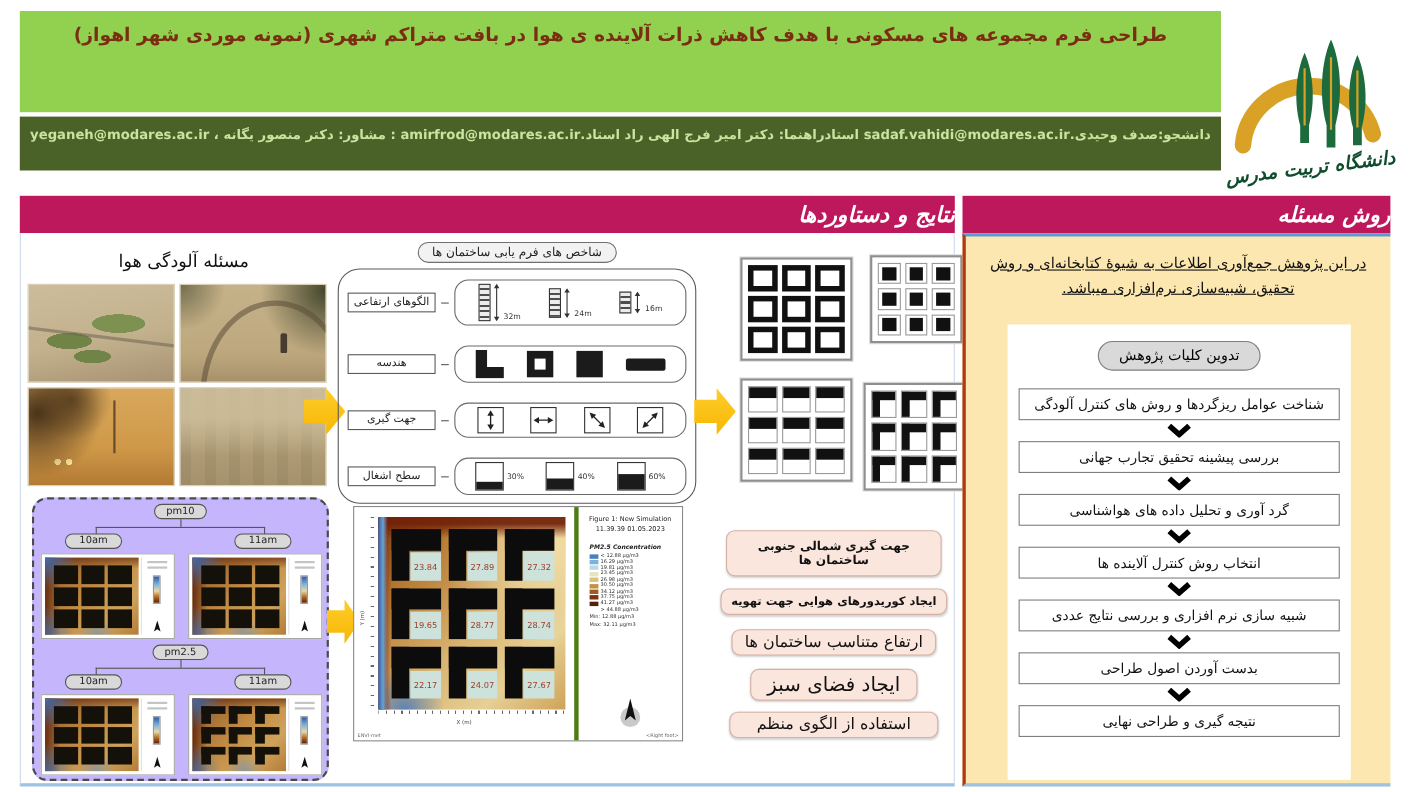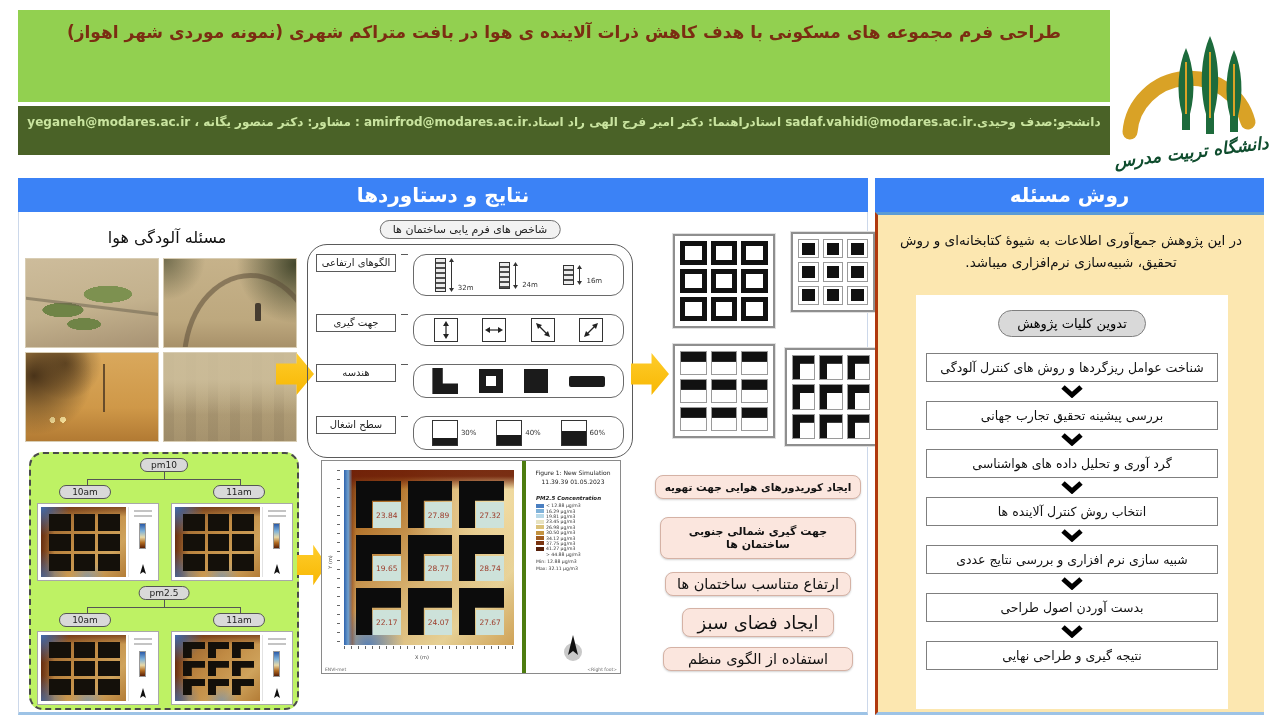--- a/index.html
+++ b/index.html
@@ -18,22 +18,22 @@
   }
   .hdr-strip { left:18px; top:106px; width:1092px; height:49px; background:#4a6227; }
   .hdr-credits {
     padding-top:9px; text-align:center; direction:rtl;
     font-size:12px; font-weight:bold; color:#c9e49f;
   }
   .logo-box { left:1114px; top:10px; width:160px; height:162px; background:#fff; }
 
   
   .panel-hdr {
-    background:#3b82f6; color:#fff; font-weight:bold; font-size:20px;
-    text-align:center; line-height:34px; direction:rtl; height:34px;
+    background:#be185d; color:#fff; font-weight:bold; font-size:20px;
+    text-align:right; line-height:34px; direction:rtl; height:34px;font-style:italic;
   }
   .ph-left  { left:18px;  top:178px; width:850px; }
   .ph-right { left:875px; top:178px; width:389px; }
 
   .pb-left {
     left:18px; top:212px; width:850px; height:503px; background:#fff;
     border:1px solid #ccd8ea; border-top:none; border-bottom:3px solid #9dc3e6;
   }
   .pb-right {
     left:875px; top:212px; width:389px; height:503px; background:#fce7b0;
@@ -85,21 +85,21 @@
   .a3 { left:278px; top:330px; width:30px; height:46px; }
 
   
   .indic { left:286px; top:8px; width:330px; height:238px; }
   .ind-pill { position:absolute; top:0; left:50%; transform:translateX(-50%);
     font-size:11px; direction:rtl; white-space:nowrap; background:#f2f2f2;
     border:1px solid #707070; border-radius:10px; padding:2px 12px; color:#222; }
   .ind-frame { position:absolute; top:24px; left:2px; right:2px; bottom:0;
     border:1.5px solid #5a5a5a; border-radius:20px; padding:9px 8px 7px 8px;
     display:flex; flex-direction:column; justify-content:space-between; }
-  .ind-row { display:flex; align-items:flex-start; gap:5px; }
+  .ind-row { display:flex; align-items:center; gap:5px; }
   .ind-label { width:80px; min-height:18px; font-size:10px; text-align:center;
     direction:rtl; border:1px solid #5a5a5a; background:#fff; padding:2px 1px; color:#222; }
   .ind-line { width:7px; border-top:1.2px solid #5a5a5a; }
   .ind-group { flex:1; border:1.2px solid #6a6a6a; border-radius:13px;
     display:flex; align-items:center; justify-content:space-around; padding:3px 8px; background:#fff; }
   .tower { display:flex; align-items:flex-end; gap:2px; }
   .tw-rect { width:11px; border:1px solid #333;
     background:repeating-linear-gradient(180deg,#ececec 0 3px,#4d4d4d 3px 5px); }
   .tw-h32 { height:34px; } .tw-h24 { height:27px; } .tw-h16 { height:20px; }
   .tw-lab { font-size:7px; color:#333; margin-left:1px; }
@@ -130,21 +130,21 @@
   .gB .c { border:1px solid #9a9a9a; position:relative; background:#fff; }
   .gB .c::after { content:""; position:absolute; inset:16%; background:#111; }
   .gC .c { border:1px solid #9a9a9a;
     background:linear-gradient(#111,#111) 0 0/100% 45% no-repeat #fff; }
   .gD .c { border:1px solid #9a9a9a;
     background:linear-gradient(#111,#111) 0 0/100% 34% no-repeat,
                linear-gradient(#111,#111) 0 0/34% 100% no-repeat #fff; }
 
   
   .dashbox { left:10px; top:240px; width:270px; height:258px;
-    border:2px dashed #4a4a4a; border-radius:14px; background:#bef264; }
+    border:2px dashed #4a4a4a; border-radius:14px; background:#c4b5fd; }
   .spill { position:absolute; border:1px solid #555; background:#d9d9d9;
     border-radius:9px; font-size:9px; text-align:center; padding:1px 10px;
     color:#222; white-space:nowrap; }
   .sp-c { left:50%; transform:translateX(-50%); }
   .tree { position:absolute; left:56px; right:56px; height:9px;
     border-top:1.4px solid #555; border-left:1.4px solid #555; border-right:1.4px solid #555; }
   .stub { position:absolute; left:50%; width:0; height:7px; border-left:1.4px solid #555; }
   .mini-card { position:absolute; width:122px; background:#fff;
     border:1px solid #a8a8a8; display:flex; padding:3px 2px 3px 3px; }
   .mini-plot { flex:1; position:relative; display:grid;
@@ -230,21 +230,21 @@
     text-align:center; direction:rtl; color:#111;
     box-shadow:0 1px 2px rgba(0,0,0,.18); }
   .si-1 { margin-top:18px; width:196px; font-size:11px;   font-weight:bold; padding:7px 4px; }
   .si-2 { margin-top:11px; width:206px; font-size:10.5px; font-weight:bold; padding:5px 4px; }
   .si-3 { margin-top:13px; width:186px; font-size:14.5px; padding:3px 4px; }
   .si-4 { margin-top:12px; width:152px; font-size:18px; padding:3px 4px; }
   .si-5 { margin-top:10px; width:190px; font-size:14.5px; padding:3px 4px; }
 
   
   .m-intro { padding:14px 12px 0; font-size:13.5px; text-align:center; direction:rtl;
-    color:#111; line-height:1.65; }
+    color:#111; line-height:1.65;text-decoration:underline; }
   .m-white { position:absolute; left:38px; top:80px; width:312px; height:414px;
     background:#fff; display:flex; flex-direction:column; align-items:center;
     padding-top:15px; }
   .m-start { background:#d9d9d9; border:1px solid #7f7f7f; border-radius:14px;
     padding:5px 18px; font-size:13px; direction:rtl; color:#000000; margin-bottom:16px; }
   .m-step { width:292px; border:1px solid #7f7f7f; background:#fff; font-size:12.5px;
     text-align:center; direction:rtl; color:#111; padding:6px 2px; }
   .m-chev { height:19px; display:flex; align-items:center; justify-content:center; }
 </style>
 </head>
@@ -323,20 +323,31 @@
                   <line x1="3.5" y1="3" x2="3.5" y2="17" stroke="#333" stroke-width="1"></line>
                   <polygon points="3.5,0 1,4 6,4" fill="#333"></polygon>
                   <polygon points="3.5,20 1,16 6,16" fill="#333"></polygon>
                 </svg>
               <span class="tw-lab">16m</span>
             </div>
           </div>
         </div>
 
         <div class="ind-row">
+          <div class="ind-label">هندسه</div>
+          <div class="ind-line"></div>
+          <div class="ind-group">
+            <div class="geoL"></div>
+            <div class="geoO"></div>
+            <div class="geoS"></div>
+            <div class="geoB"></div>
+          </div>
+        </div>
+
+        <div class="ind-row">
           <div class="ind-label">جهت گیری</div>
           <div class="ind-line"></div>
           <div class="ind-group">
             <div class="orient">
               <svg width="14" height="18">
                   <line x1="7" y1="3" x2="7" y2="15" stroke="#222" stroke-width="1.2"></line>
                   <polygon points="7,0 4,5 10,5" fill="#222"></polygon>
                   <polygon points="7,18 4,13 10,13" fill="#222"></polygon>
                 </svg>
             </div>
@@ -354,31 +365,20 @@
                   <polygon points="15,15 9,13 13,9" fill="#222"></polygon>
                 </svg>
             </div>
             <div class="orient">
               <svg width="16" height="16">
                   <line x1="4" y1="12" x2="12" y2="4" stroke="#222" stroke-width="1.2"></line>
                   <polygon points="1,15 3,9 7,13" fill="#222"></polygon>
                   <polygon points="15,1 13,7 9,3" fill="#222"></polygon>
                 </svg>
             </div>
-          </div>
-        </div>
-
-        <div class="ind-row">
-          <div class="ind-label">هندسه</div>
-          <div class="ind-line"></div>
-          <div class="ind-group">
-            <div class="geoL"></div>
-            <div class="geoO"></div>
-            <div class="geoS"></div>
-            <div class="geoB"></div>
           </div>
         </div>
 
         <div class="ind-row">
           <div class="ind-label">سطح اشغال</div>
           <div class="ind-line"></div>
           <div class="ind-group">
             <div class="occ-wrap">
               <div class="occ occ-30">
                   <i></i>
@@ -654,22 +654,22 @@
         </div>
         <svg class="bf-north" width="24" height="28">
           <circle cx="12" cy="17" r="9" fill="#c9c9c9"></circle>
           <polygon points="12,0 17,20 12,16 7,20" fill="#111"></polygon>
         </svg>
         <span class="bf-footr">&lt;Right foot&gt;</span>
       </div>
     </div>
 
     <div class="abs sugg">
+      <div class="sugg-item si-1">جهت گیری شمالی جنوبی ساختمان ها</div>
       <div class="sugg-item si-2">ایجاد کوریدورهای هوایی جهت تهویه</div>
-      <div class="sugg-item si-1">جهت گیری شمالی جنوبی ساختمان ها</div>
       <div class="sugg-item si-3">ارتفاع متناسب ساختمان ها</div>
       <div class="sugg-item si-4">ایجاد فضای سبز</div>
       <div class="sugg-item si-5">استفاده از الگوی منظم</div>
     </div>
 
   </div>
 
   <div class="abs pb-right">
     <div class="m-intro">در این پژوهش جمع‌آوری اطلاعات به شیوۀ کتابخانه‌ای و روش تحقیق، شبیه‌سازی نرم‌افزاری میباشد.</div>
 

